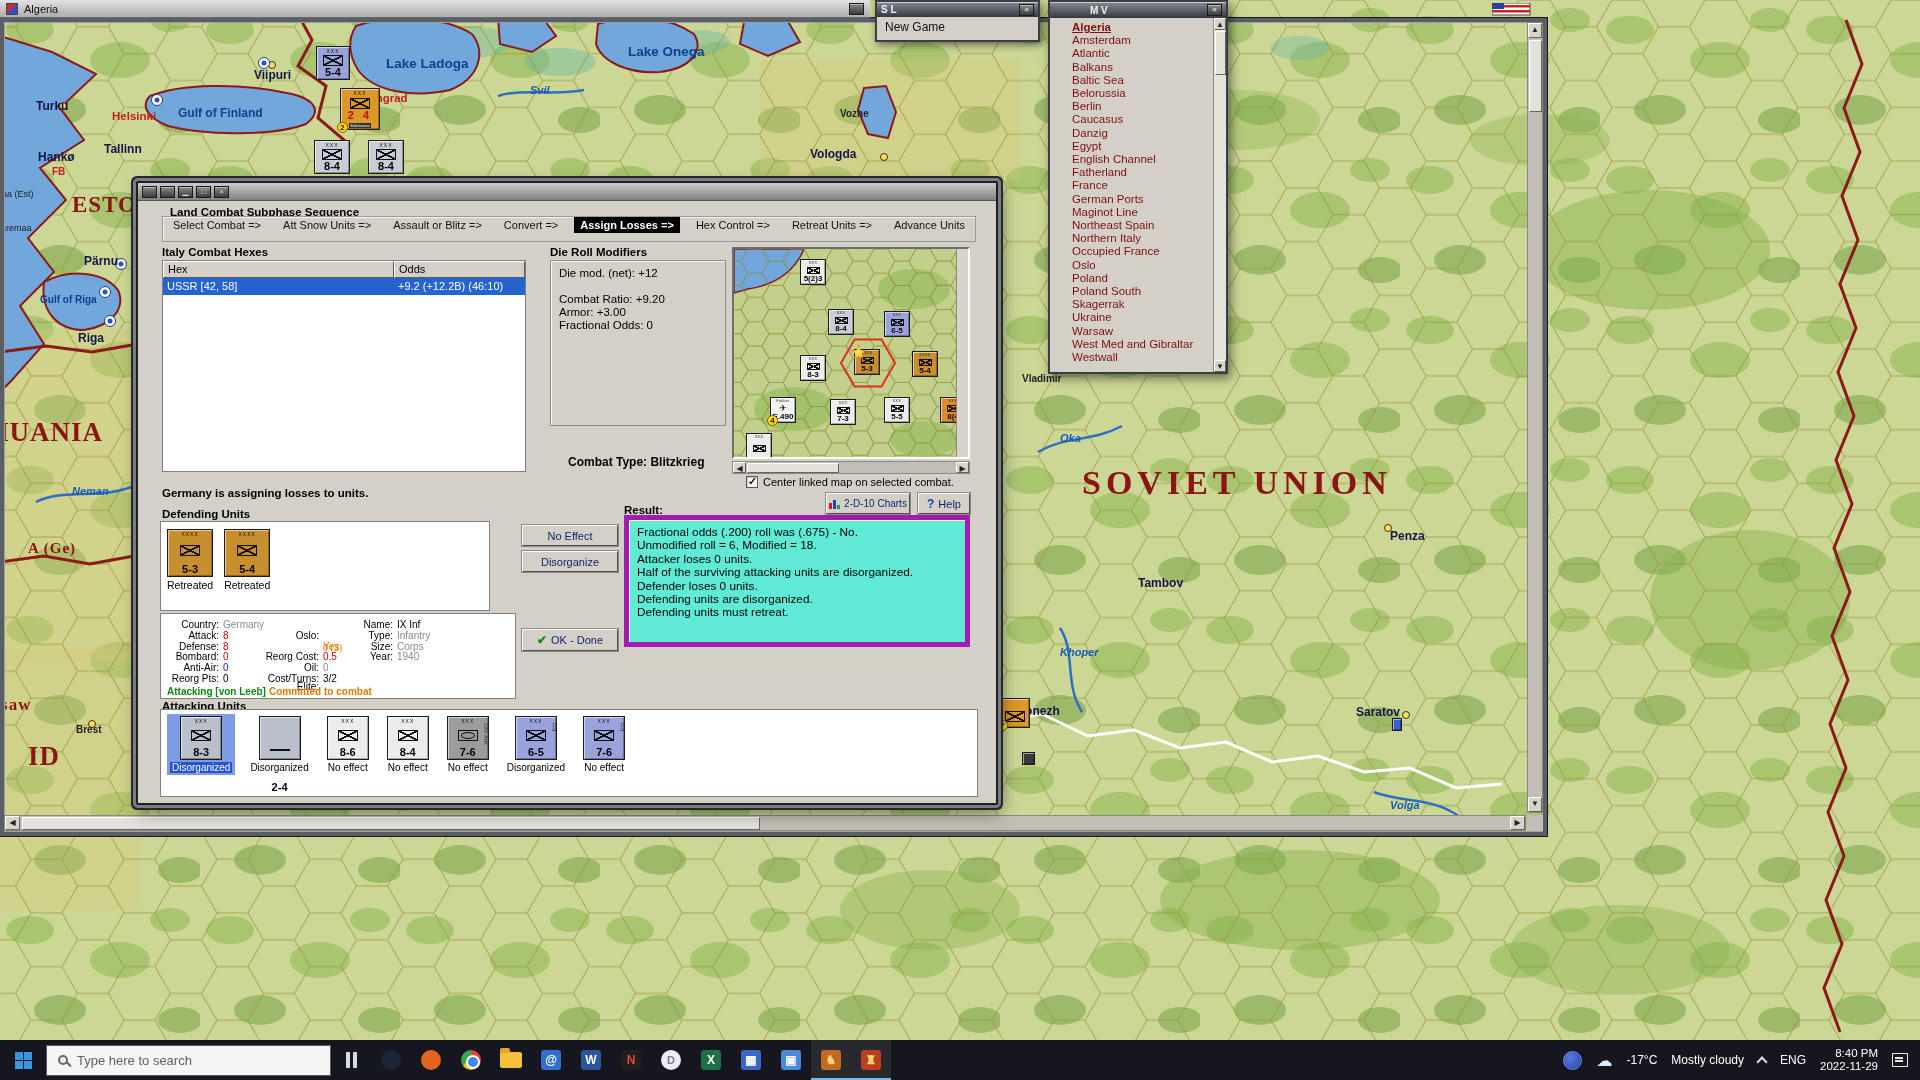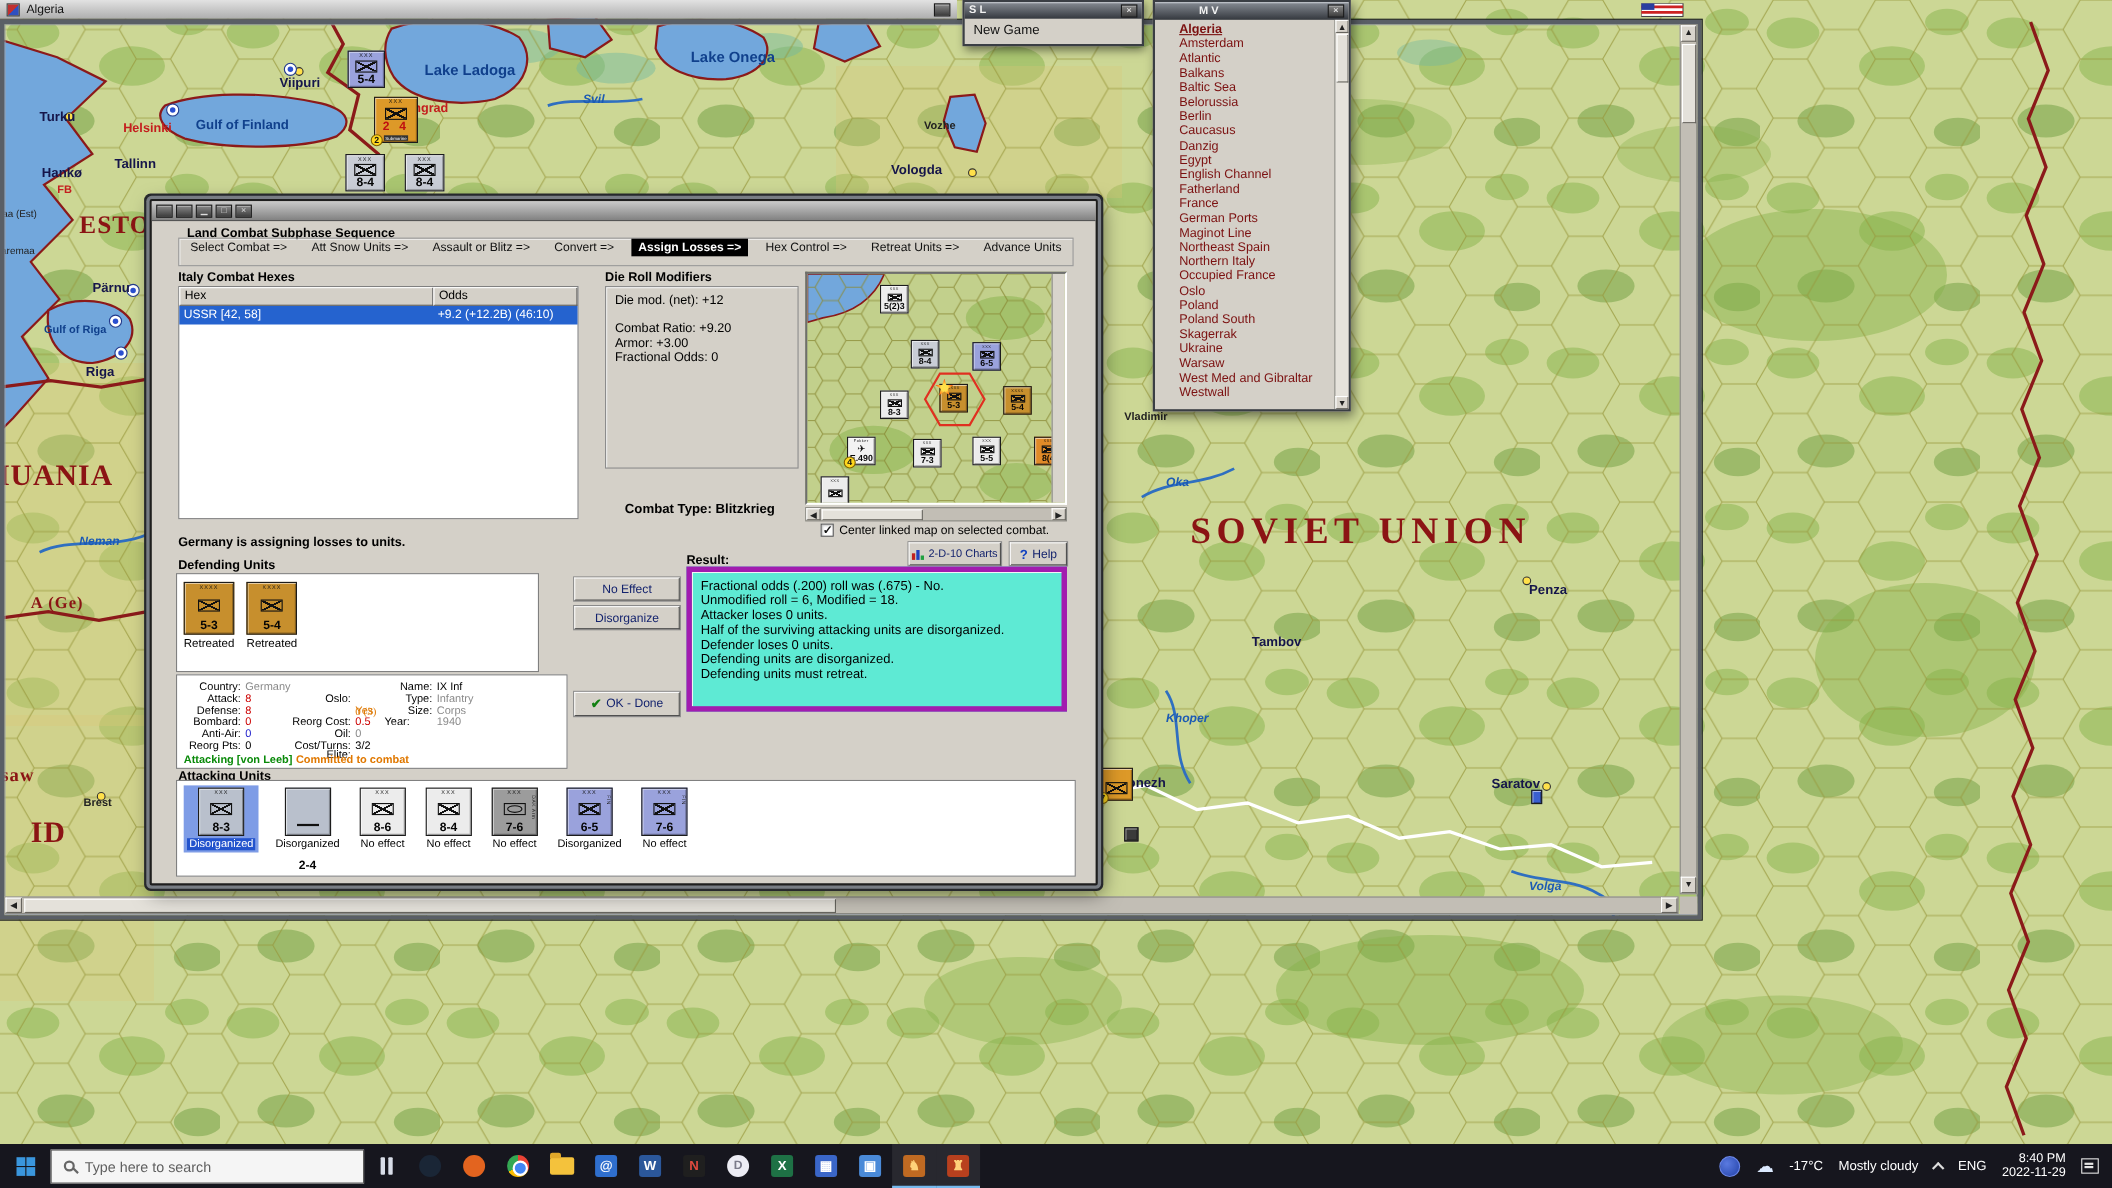--- a/index.html
+++ b/index.html
@@ -571,21 +571,21 @@
         <div class="ui-lbl" style="left: 100px; width: 58px; top: 48.2px;">Oil:</div>
         <div class="ui-val" style="left: 162px; top: 48.2px; color: rgb(138, 138, 138);">0</div>
         <div class="ui-lbl" style="left: 100px; width: 58px; top: 59px;">Cost/Turns:</div>
         <div class="ui-val" style="left: 162px; top: 59px; color: rgb(0, 0, 0);">3/2</div>
         <div class="ui-lbl" style="left: 168px; width: 64px; top: 5px;">Name:</div>
         <div class="ui-val" style="left: 236px; top: 5px; color: rgb(0, 0, 0);">IX Inf</div>
         <div class="ui-lbl" style="left: 168px; width: 64px; top: 15.8px;">Type:</div>
         <div class="ui-val" style="left: 236px; top: 15.8px; color: rgb(138, 138, 138);">Infantry</div>
         <div class="ui-lbl" style="left: 168px; width: 64px; top: 26.6px;">Size:</div>
         <div class="ui-val" style="left: 236px; top: 26.6px; color: rgb(138, 138, 138);">Corps</div>
-        <div class="ui-lbl" style="left: 168px; width: 64px; top: 37.4px; text-align: center;">Year:</div>
+        <div class="ui-lbl" style="left: 168px; width: 64px; top: 37.4px;">Year:</div>
         <div class="ui-val" style="left: 236px; top: 37.4px; color: rgb(138, 138, 138);">1940</div>
         <div class="ui-foot" style="left: 6px; top: 72px; color: rgb(10, 138, 10);">Attacking [von Leeb]</div>
         <div class="ui-foot" style="left: 108px; top: 72px; color: rgb(224, 120, 0);">Committed to combat</div>
       </div>
 
     <div class="w-btn" id="noeffect-btn">No Effect</div>
     <div class="w-btn" id="disorganize-btn">Disorganize</div>
     <div class="w-btn" id="okdone-btn">
       <span class="ok-check"></span>
       <span>OK - Done</span>

